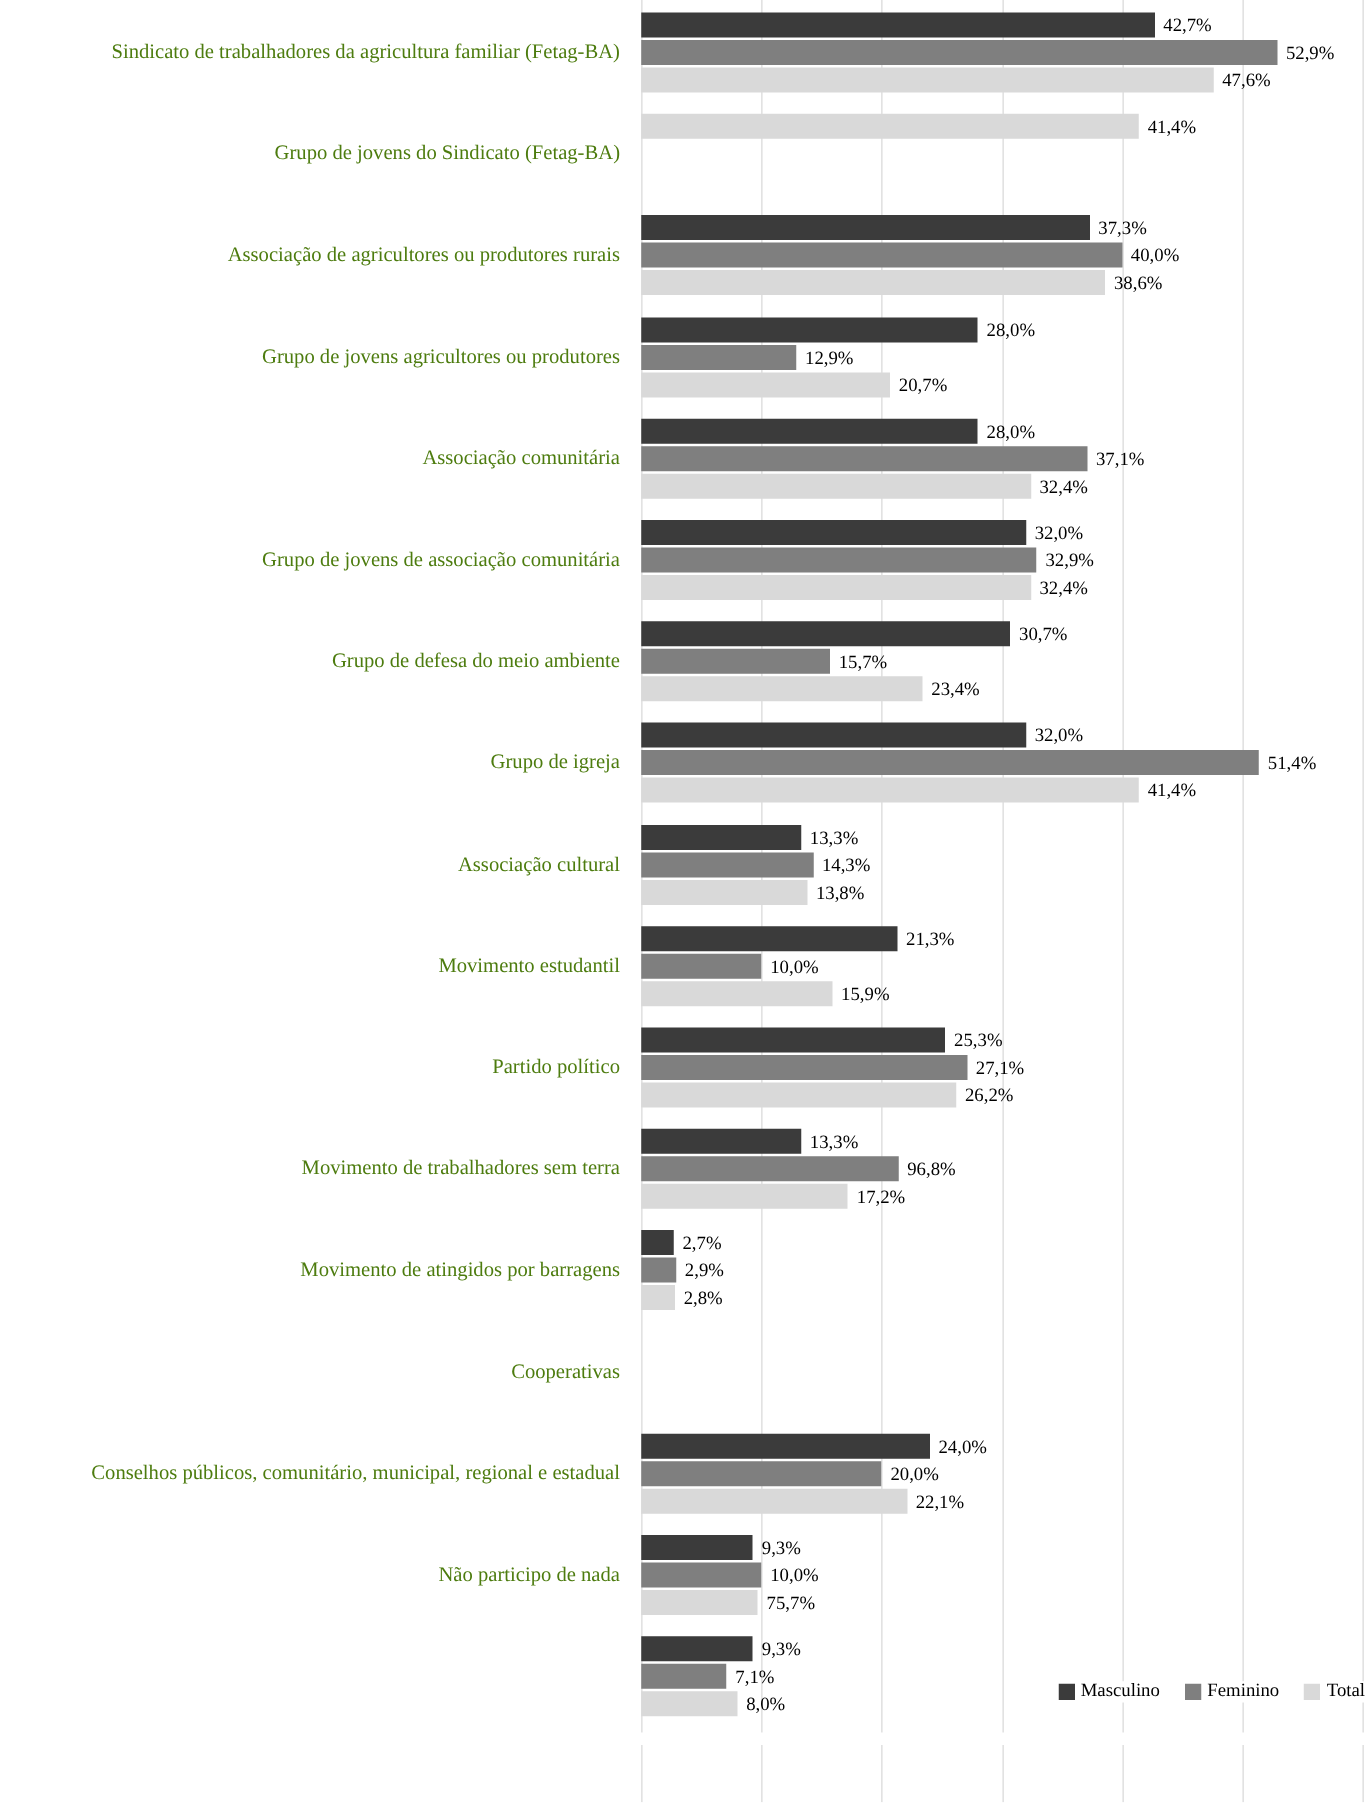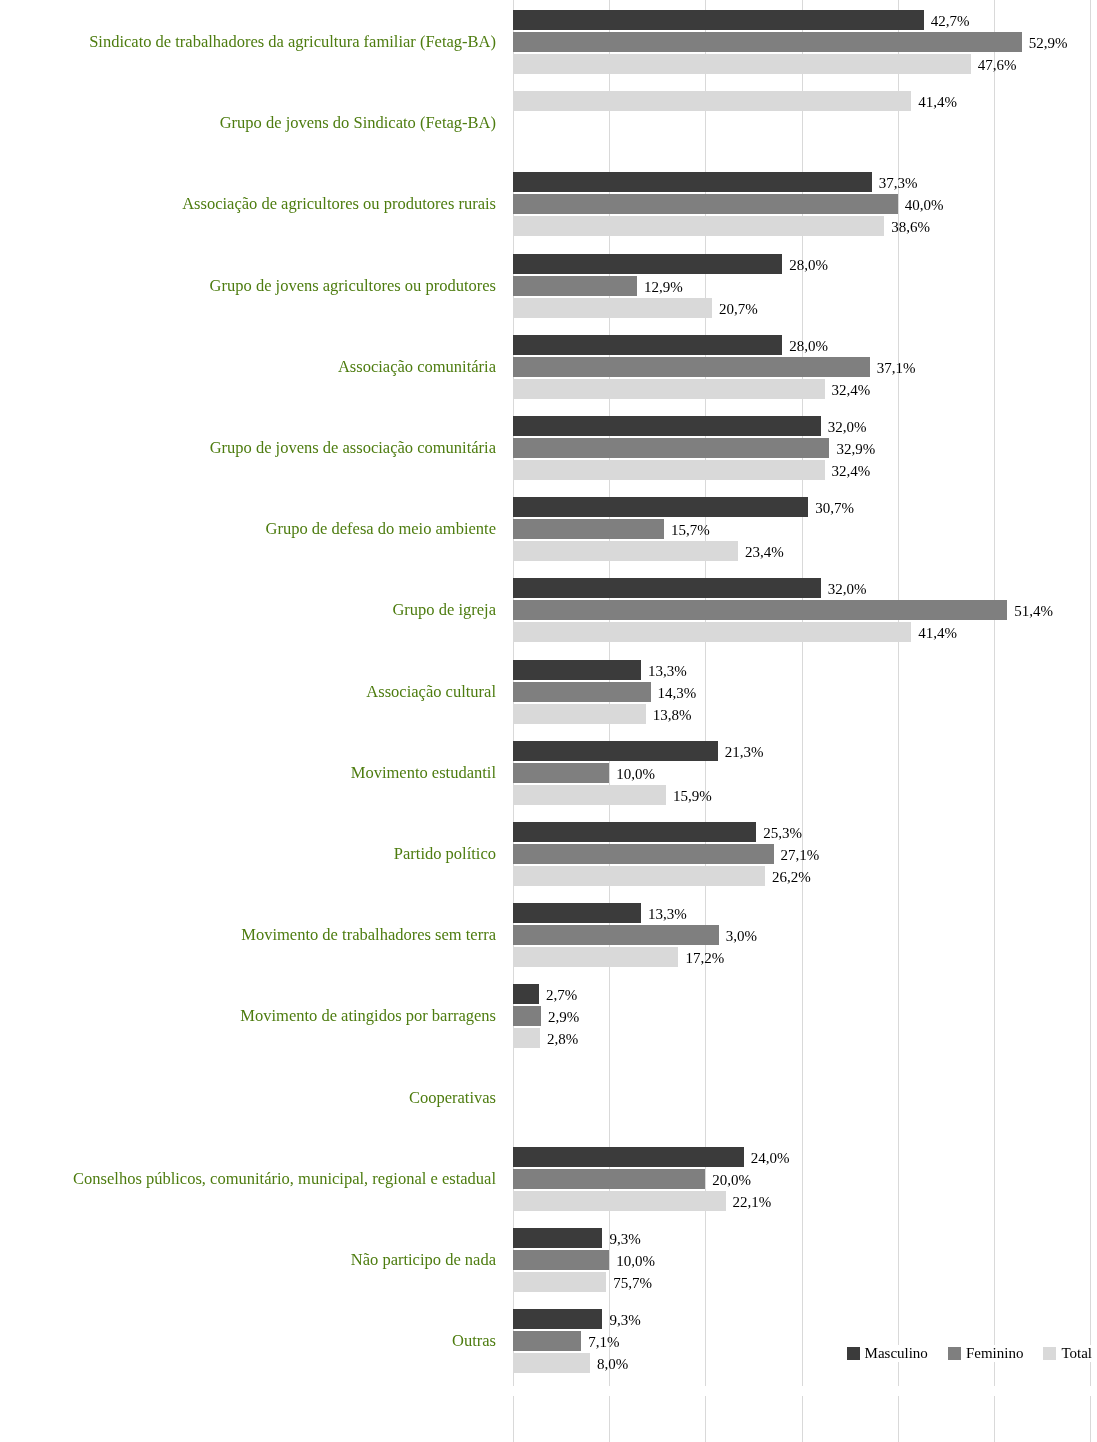--- a/index.html
+++ b/index.html
@@ -291,21 +291,21 @@
       </div>
       <div class="row" style="top: 903px;">
         <div class="row-label">Movimento de trabalhadores sem terra</div>
         <div class="bars">
           <div class="bar-line">
             <div class="bar-rect" style="width: 127.902px; background: rgb(59, 59, 59);"></div>
             <span class="bar-value">13,3%</span>
           </div>
           <div class="bar-line">
             <div class="bar-rect" style="width: 205.797px; background: rgb(127, 127, 127);"></div>
-            <span class="bar-value">3,0%</span>
+            <span class="bar-value">96,8%</span>
           </div>
           <div class="bar-line">
             <div class="bar-rect" style="width: 165.407px; background: rgb(217, 217, 217);"></div>
             <span class="bar-value">17,2%</span>
           </div>
         </div>
       </div>
       <div class="row" style="top: 984px;">
         <div class="row-label">Movimento de atingidos por barragens</div>
         <div class="bars">
@@ -354,21 +354,20 @@
             <div class="bar-rect" style="width: 96.1667px; background: rgb(127, 127, 127);"></div>
             <span class="bar-value">10,0%</span>
           </div>
           <div class="bar-line">
             <div class="bar-rect" style="width: 93.2817px; background: rgb(217, 217, 217);"></div>
             <span class="bar-value">75,7%</span>
           </div>
         </div>
       </div>
       <div class="row" style="top: 1309px;">
-        <div class="row-label">Outras</div>
         <div class="bars">
           <div class="bar-line">
             <div class="bar-rect" style="width: 89.435px; background: rgb(59, 59, 59);"></div>
             <span class="bar-value">9,3%</span>
           </div>
           <div class="bar-line">
             <div class="bar-rect" style="width: 68.2783px; background: rgb(127, 127, 127);"></div>
             <span class="bar-value">7,1%</span>
           </div>
           <div class="bar-line">

